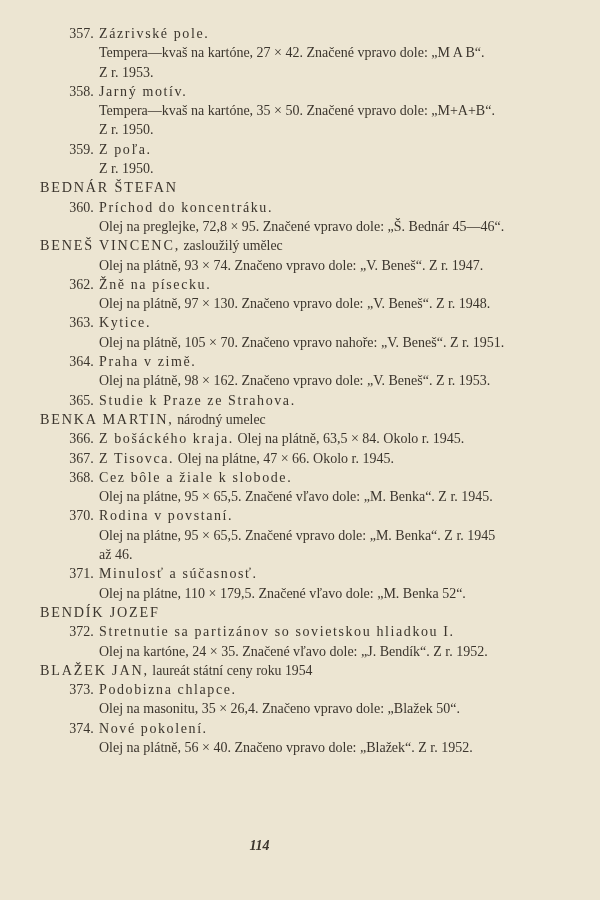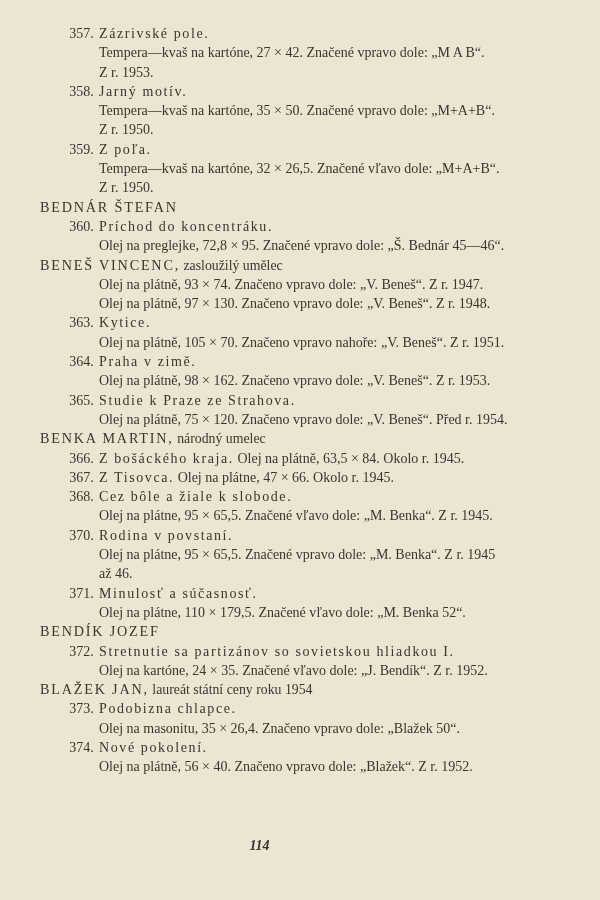--- a/index.html
+++ b/index.html
@@ -31,34 +31,33 @@
 
 <div class="page">
   <div class="content" id="content">
       <div class="line entry-title"><span class="num">357.</span><span class="title">Zázrivské pole.</span></div>
       <div class="line desc-line">Tempera—kvaš na kartóne, 27 × 42. Značené vpravo dole: „M A B“.</div>
       <div class="line desc-line">Z r. 1953.</div>
       <div class="line entry-title"><span class="num">358.</span><span class="title">Jarný motív.</span></div>
       <div class="line desc-line">Tempera—kvaš na kartóne, 35 × 50. Značené vpravo dole: „M+A+B“.</div>
       <div class="line desc-line">Z r. 1950.</div>
       <div class="line entry-title"><span class="num">359.</span><span class="title">Z poľa.</span></div>
-      <div class="line desc-line">Tempera—kvaš na kartóne, 32 × 26,5. Značené vľavo dole: „M+A+B“.</div>
       <div class="line desc-line">Z r. 1950.</div>
       <div class="line heading"><span class="name">BEDNÁR ŠTEFAN</span><span class="desc"></span></div>
       <div class="line entry-title"><span class="num">360.</span><span class="title">Príchod do koncentráku.</span></div>
       <div class="line desc-line">Olej na preglejke, 72,8 × 95. Značené vpravo dole: „Š. Bednár 45—46“.</div>
       <div class="line heading"><span class="name">BENEŠ VINCENC,</span><span class="desc"> zasloužilý umělec</span></div>
       <div class="line desc-line">Olej na plátně, 93 × 74. Značeno vpravo dole: „V. Beneš“. Z r. 1947.</div>
+      <div class="line entry-title"><span class="num">362.</span><span class="title">Žně na písecku.</span></div>
       <div class="line desc-line">Olej na plátně, 97 × 130. Značeno vpravo dole: „V. Beneš“. Z r. 1948.</div>
       <div class="line entry-title"><span class="num">363.</span><span class="title">Kytice.</span></div>
       <div class="line desc-line">Olej na plátně, 105 × 70. Značeno vpravo nahoře: „V. Beneš“. Z r. 1951.</div>
       <div class="line entry-title"><span class="num">364.</span><span class="title">Praha v zimě.</span></div>
       <div class="line desc-line">Olej na plátně, 98 × 162. Značeno vpravo dole: „V. Beneš“. Z r. 1953.</div>
       <div class="line entry-title"><span class="num">365.</span><span class="title">Studie k Praze ze Strahova.</span></div>
-      <div class="line desc-line">Olej na plátně, 75 × 120. Značeno vpravo dole: „V. Beneš“. Před r. 1954.</div>
       <div class="line heading"><span class="name">BENKA MARTIN,</span><span class="desc"> národný umelec</span></div>
       <div class="line entry-title"><span class="num">366.</span><span class="title">Z bošáckého kraja.</span><span class="inline-desc"> Olej na plátně, 63,5 × 84. Okolo r. 1945.</span></div>
       <div class="line entry-title"><span class="num">367.</span><span class="title">Z Tisovca.</span><span class="inline-desc"> Olej na plátne, 47 × 66. Okolo r. 1945.</span></div>
       <div class="line entry-title"><span class="num">368.</span><span class="title">Cez bôle a žiale k slobode.</span></div>
       <div class="line desc-line">Olej na plátne, 95 × 65,5. Značené vľavo dole: „M. Benka“. Z r. 1945.</div>
       <div class="line entry-title"><span class="num">370.</span><span class="title">Rodina v povstaní.</span></div>
       <div class="line desc-line">Olej na plátne, 95 × 65,5. Značené vpravo dole: „M. Benka“. Z r. 1945</div>
       <div class="line desc-line">až 46.</div>
       <div class="line entry-title"><span class="num">371.</span><span class="title">Minulosť a súčasnosť.</span></div>
       <div class="line desc-line">Olej na plátne, 110 × 179,5. Značené vľavo dole: „M. Benka 52“.</div>

